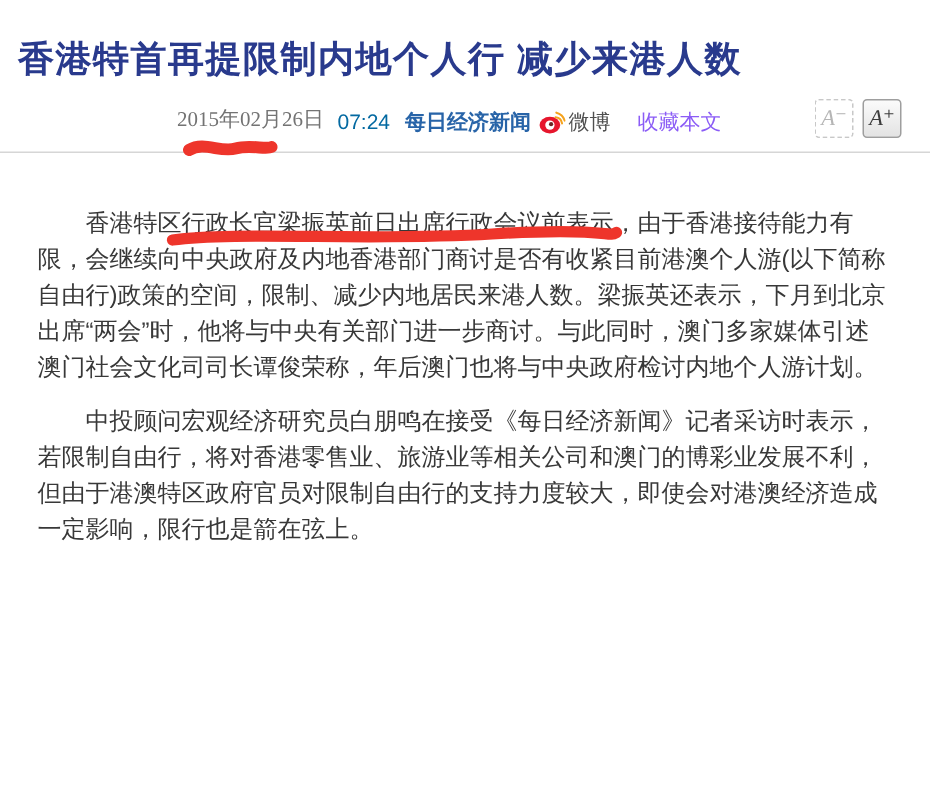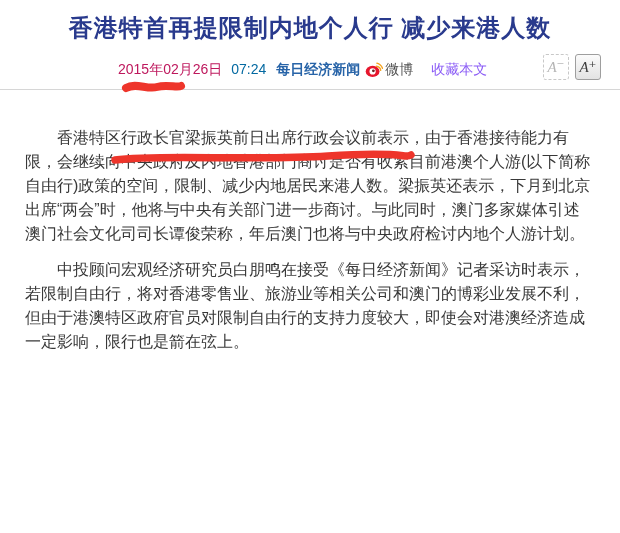--- a/index.html
+++ b/index.html
@@ -6,33 +6,32 @@
   html, body { margin: 0; padding: 0; }
   body {
     width: 620px; height: 533px;
     background: #ffffff;
     font-family: "Liberation Sans", "DejaVu Sans", sans-serif;
     overflow: hidden;
     position: relative;
   }
   .header { position: relative; height: 90px; border-bottom: 1px solid #d6d6d6; }
   .title {
-    margin: 0; padding-top: 12px;
-    text-align: center;
+    margin: 12px; padding-top: 12px;
     font-size: 24px; line-height: 31px; font-weight: bold;
     color: #293a8d;
     letter-spacing: 1px;
     white-space: nowrap;
   }
   .meta {
     position: absolute; left: 118px; top: 60px;
     display: flex; align-items: center;
     font-size: 14px; line-height: 18px; white-space: nowrap;
   }
-  .meta .date  { color: #be185d; }
+  .meta .date  { color: #737373; font-family: Liberation Serif, serif; }
   .meta .time  { color: #0369a1; margin-left: 9px; }
   .meta .source { color: #2864a8; font-weight: bold; margin-left: 10px; text-decoration: none; }
   .weibo { display: flex; align-items: center; margin-left: 5px; color: #4f4f4f; text-decoration: none; }
   .weibo svg { margin-right: 2px; display: block; }
   .fav { margin-left: 18px; color: #8b5cf6; text-decoration: none; }
   .font-buttons { position: absolute; top: 54px; right: 19px; display: flex; gap: 6px; }
   .font-btn {
     width: 26px; height: 26px; padding: 0;
     font-family: "Liberation Serif", "DejaVu Serif", serif;
     font-style: italic; font-size: 15px; line-height: 24px;

